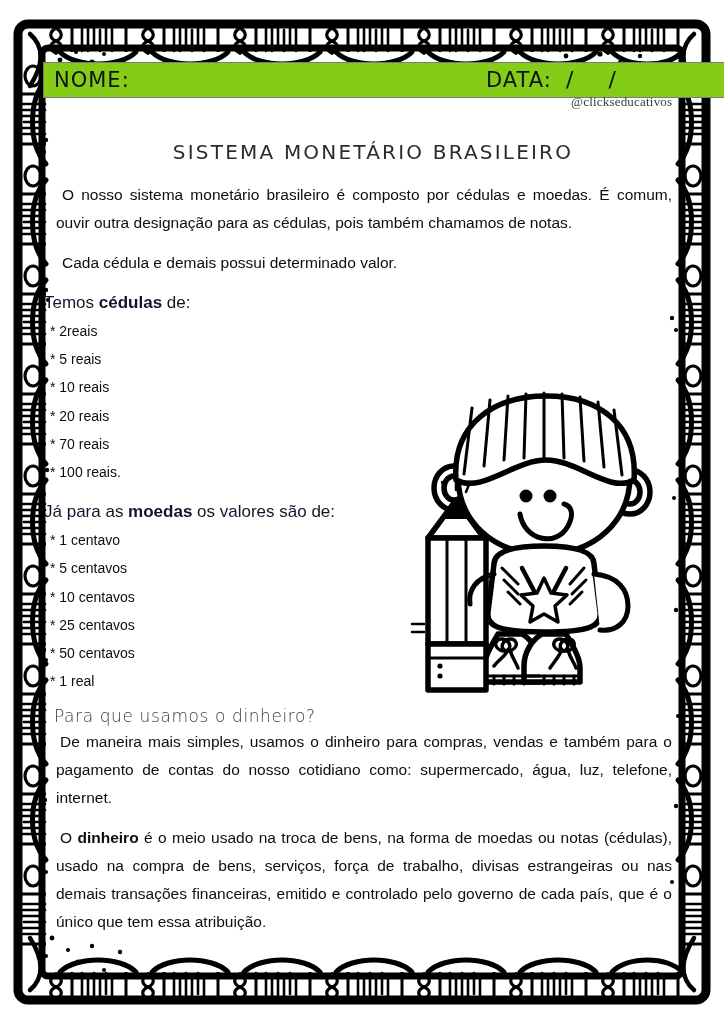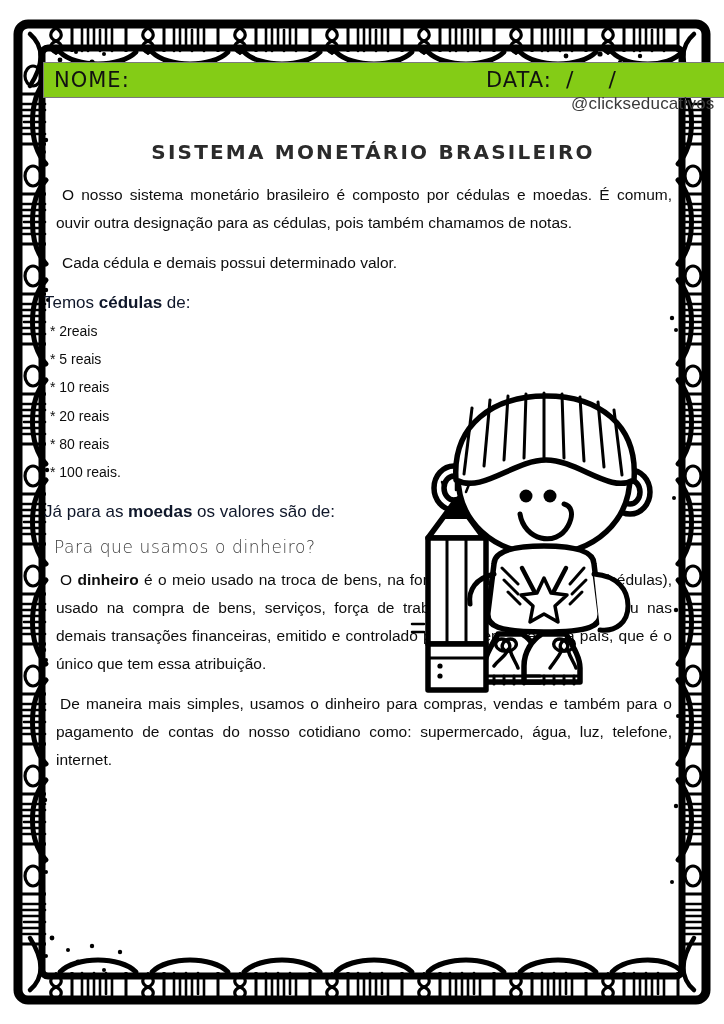--- a/index.html
+++ b/index.html
@@ -55,43 +55,43 @@
     top: 4px;
     font-family: "DejaVu Sans", sans-serif;
     font-size: 22px;
     color: #111;
     letter-spacing: 14px;
   }
   #watermark {
     position: absolute;
     left: 571px;
     top: 94px;
-    font-family: Liberation Sans, sans-serif;
-    font-size: 17px;
+    font-family: Liberation Serif, serif;
+    font-size: 13px;
     letter-spacing: 0.2px;
     color: #3a3a3a;
     white-space: nowrap;
   }
 
   
   #content {
     position: absolute;
     left: 44px;
     top: 128px;
     width: 640px;
   }
   #doc-title {
     text-align: center;
     font-family: "DejaVu Sans", sans-serif;
     font-size: 20px;
     letter-spacing: 2.2px;
     color: #2b2b2b;
     margin: 12px 0 0 0;
     padding-left: 18px;
-    font-weight: 700;
+    font-weight: 400;
   }
   .para {
     font-family: "Liberation Sans", sans-serif;
     font-size: 15.5px;
     color: #0d0d0d;
     text-align: justify;
     line-height: 28px;
     margin: 12px;
   }
   .para b { font-weight: bold; }
@@ -358,36 +358,44 @@
 
     <p class="lead-line" id="cedulas-lead">
       <span>Temos </span><b>cédulas</b><span> de:</span>
     </p>
 
     <ul class="money-list" id="cedulas-list">
       <li>* 2reais</li>
       <li>* 5 reais</li>
       <li>* 10 reais</li>
       <li>* 20 reais</li>
-      <li>* 80 reais</li>
+      <li>* 70 reais</li>
       <li>* 100 reais.</li>
     </ul>
 
     <p class="lead-line" id="moedas-lead">
       <span>Já para as </span><b>moedas</b><span> os valores são de:</span>
     </p>
 
+    <ul class="money-list" id="moedas-list">
+      <li>* 1 centavo</li>
+      <li>* 5 centavos</li>
+      <li>* 10 centavos</li>
+      <li>* 25 centavos</li>
+      <li>* 50 centavos</li>
+      <li>* 1 real</li>
+    </ul>
 
     <h2 id="sub-heading">Para que usamos o dinheiro?</h2>
+
+    <p class="para" id="para-simples">De maneira mais simples, usamos o dinheiro para compras, vendas e também para o pagamento de contas do nosso cotidiano como: supermercado, água, luz, telefone, internet.</p>
 
     <p class="para" id="para-dinheiro">
       <span>O </span><b>dinheiro</b><span> é o meio usado na troca de bens, na forma de moedas ou notas (cédulas), usado na compra de bens, serviços, força de trabalho, divisas estrangeiras ou nas demais transações financeiras, emitido e controlado pelo governo de cada país, que é o único que tem essa atribuição.</span>
     </p>
-
-    <p class="para" id="para-simples">De maneira mais simples, usamos o dinheiro para compras, vendas e também para o pagamento de contas do nosso cotidiano como: supermercado, água, luz, telefone, internet.</p>
   </div>
 
   <svg id="illustration" viewBox="0 0 268 312">
     <g fill="#ffffff" stroke="#000" stroke-width="5.5" stroke-linejoin="round" stroke-linecap="round">
 
       <ellipse cx="56" cy="100" rx="20" ry="22"></ellipse>
       <ellipse cx="232" cy="104" rx="20" ry="22"></ellipse>
       <ellipse cx="56" cy="100" rx="10" ry="12" fill="#fff"></ellipse>
       <ellipse cx="232" cy="104" rx="10" ry="12" fill="#fff"></ellipse>
 

